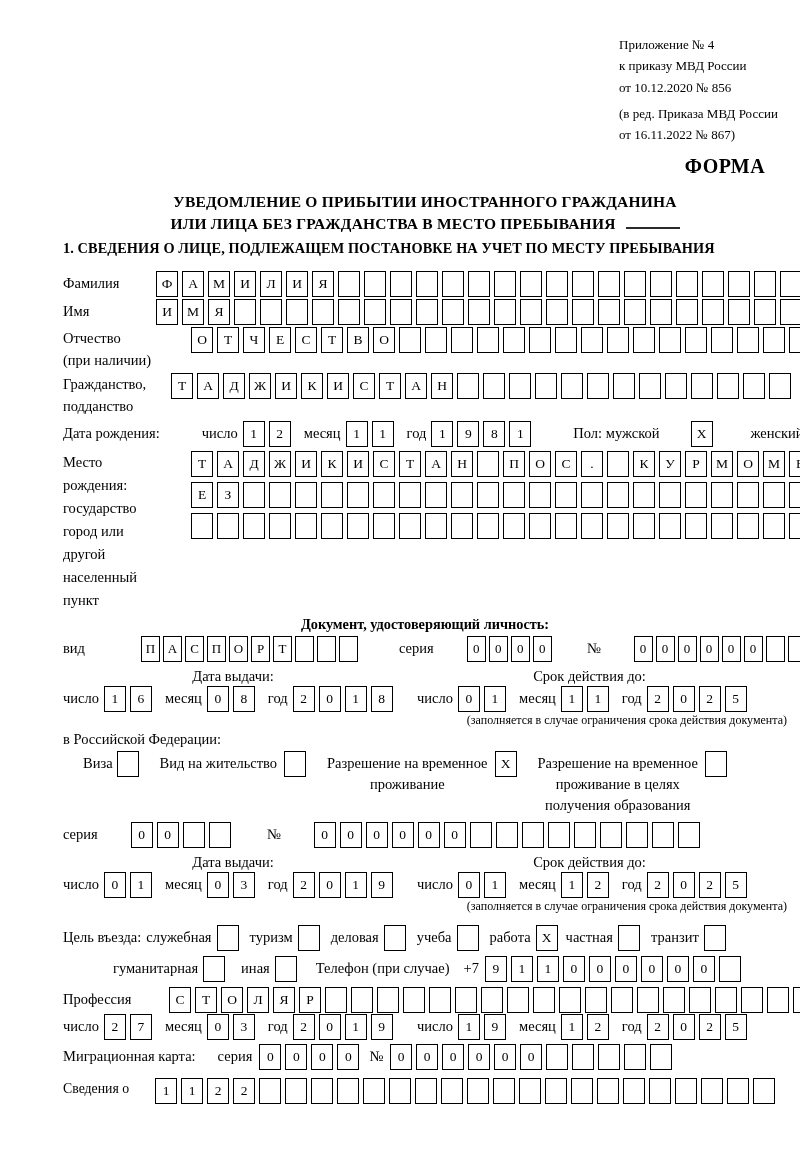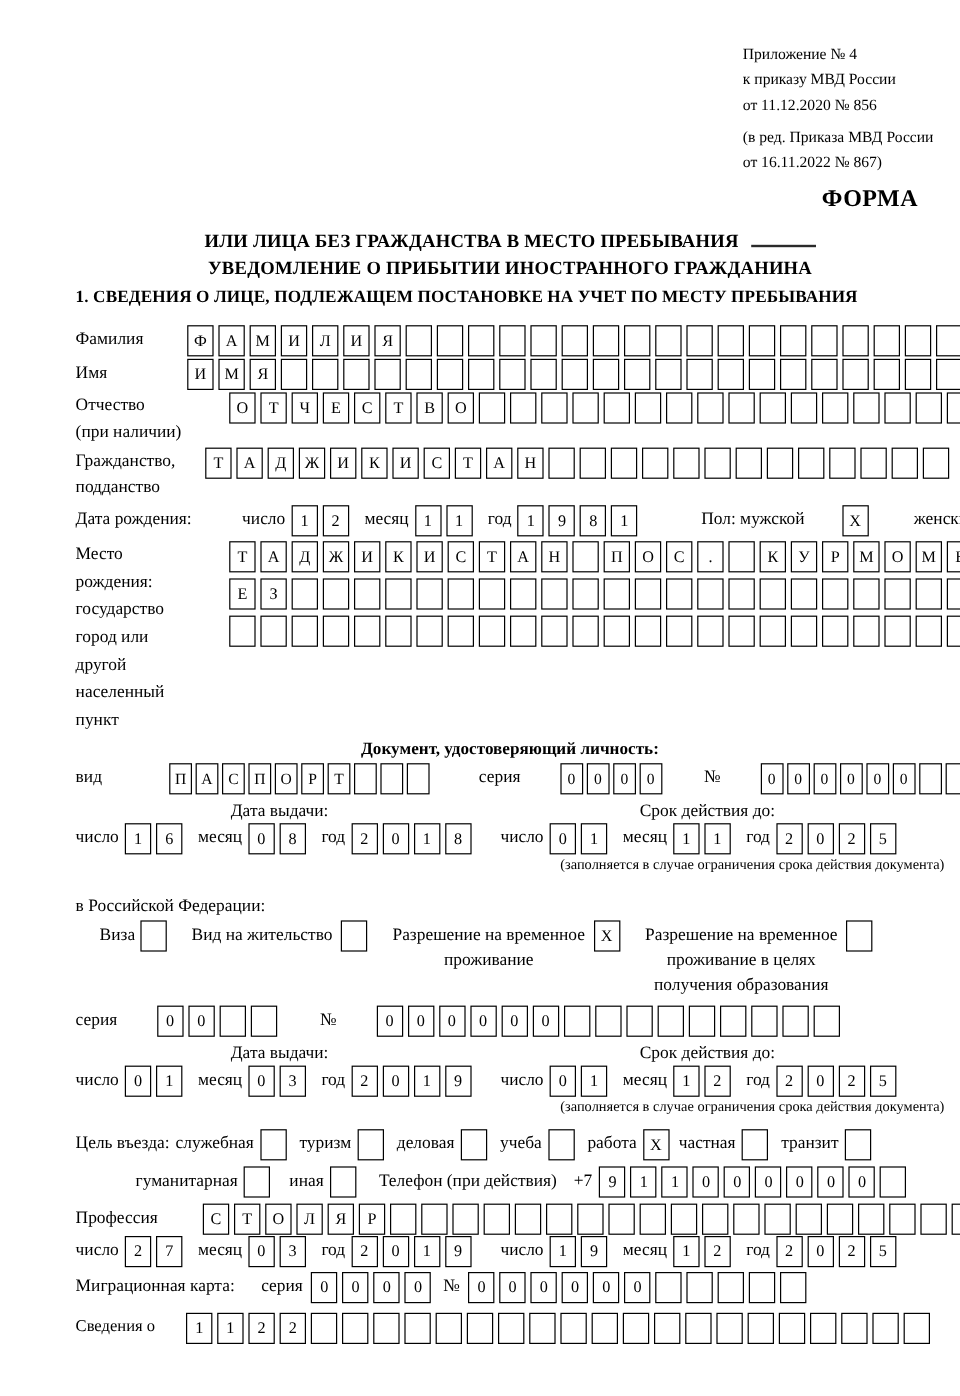--- a/index.html
+++ b/index.html
@@ -35,21 +35,21 @@
   .dlab{margin:0 5px 0 9px;flex:none;}
   .dgroup .dlab:first-child{margin-left:0;}
   .daterow{display:flex;margin-top:1px;}
   .daterow .right{margin-left:14px;}
   .dhead{display:flex;margin-top:6px;}
   .dhead .h1{width:340px;text-align:center;flex:none;}
   .dhead .h2{width:345px;margin-left:14px;text-align:center;flex:none;}
   .note{text-align:right;font-size:12px;margin-top:1px;}
 
   .ptext{margin-top:11px;}
-  .ptext2{margin-top:19px;}
+  .ptext2{margin-top:3px;}
   .opts{display:flex;align-items:flex-start;margin-top:5px;}
   .opt{display:flex;align-items:flex-start;flex:none;margin-left:20px;}
   .opt + .opt{margin-left:17px;}
   .opt .opt-label{line-height:21px;}
   .opt .cells{margin-left:7px;margin-top:-2px;}
   .opt-center{text-align:center;}
 
   .purp{display:flex;align-items:center;margin-top:11px;flex-wrap:nowrap;}
   .purp .plabel{margin-right:5px;flex:none;}
   .purp .cells{margin-right:7px;}
@@ -67,34 +67,34 @@
   .num-label{flex:none;margin:0 7px 0 6px;}
 </style>
 </head>
 <body>
 
 <div class="page">
 
   <div class="annex">
     <div>Приложение № 4</div>
     <div>к приказу МВД России</div>
-    <div>от 11.12.2020 № 856</div>
+    <div>от 10.12.2020 № 856</div>
     <div class="annex-note">
       <div>(в ред. Приказа МВД России</div>
       <div>от 16.11.2022 № 867)</div>
     </div>
   </div>
 
   <div class="forma">ФОРМА</div>
 
   <div class="title">
+    <div>УВЕДОМЛЕНИЕ О ПРИБЫТИИ ИНОСТРАННОГО ГРАЖДАНИНА</div>
     <div>
       <span>ИЛИ ЛИЦА БЕЗ ГРАЖДАНСТВА В МЕСТО ПРЕБЫВАНИЯ</span><span class="title-underline"></span>
     </div>
-    <div>УВЕДОМЛЕНИЕ О ПРИБЫТИИ ИНОСТРАННОГО ГРАЖДАНИНА</div>
   </div>
 
   <div class="sec-heading">1. СВЕДЕНИЯ О ЛИЦЕ, ПОДЛЕЖАЩЕМ ПОСТАНОВКЕ НА УЧЕТ ПО МЕСТУ ПРЕБЫВАНИЯ</div>
 
   <div class="frow" style="margin-top:14px;">
     <span class="flabel w67">Фамилия</span>
     <span class="cells">
         <span class="cell">Ф</span>
         <span class="cell">А</span>
         <span class="cell">М</span>
@@ -234,21 +234,21 @@
           <span class="cell">1</span>
         </span>
       <span class="dlab">год</span>
       <span class="cells">
           <span class="cell">1</span>
           <span class="cell">9</span>
           <span class="cell">8</span>
           <span class="cell">1</span>
         </span>
     </span>
-    <span class="flabel" style="margin-left:23px;margin-right:5px;">Пол: мужской</span>
+    <span class="flabel" style="margin-left:12px;margin-right:5px;">Пол: мужской</span>
     <span class="cells">
         <span class="cell">X</span>
       </span>
     <span class="flabel" style="margin-left:8px;margin-right:10px;">женский</span>
     <span class="cells">
         <span class="cell"></span>
       </span>
   </div>
 
   <div class="frow top mt4">
@@ -570,21 +570,21 @@
 
   <div class="purp purp2">
     <span class="plabel">гуманитарная</span>
     <span class="cells" style="margin-right:12px;">
         <span class="cell"></span>
       </span>
     <span class="plabel">иная</span>
     <span class="cells">
         <span class="cell"></span>
       </span>
-    <span class="phone-label">Телефон (при действия)</span>
+    <span class="phone-label">Телефон (при случае)</span>
     <span class="phone-prefix">+7</span>
     <span class="cells">
         <span class="cell">9</span>
         <span class="cell">1</span>
         <span class="cell">1</span>
         <span class="cell">0</span>
         <span class="cell">0</span>
         <span class="cell">0</span>
         <span class="cell">0</span>
         <span class="cell">0</span>

